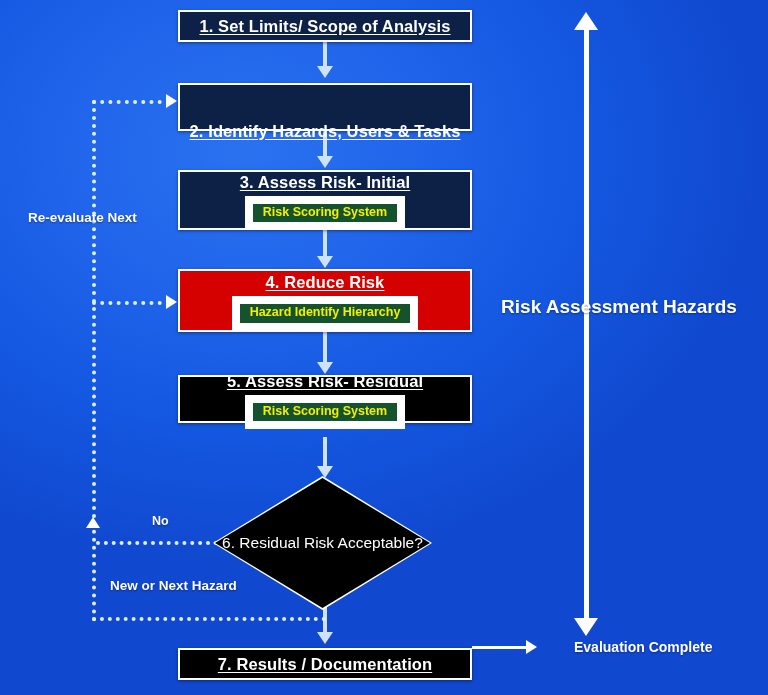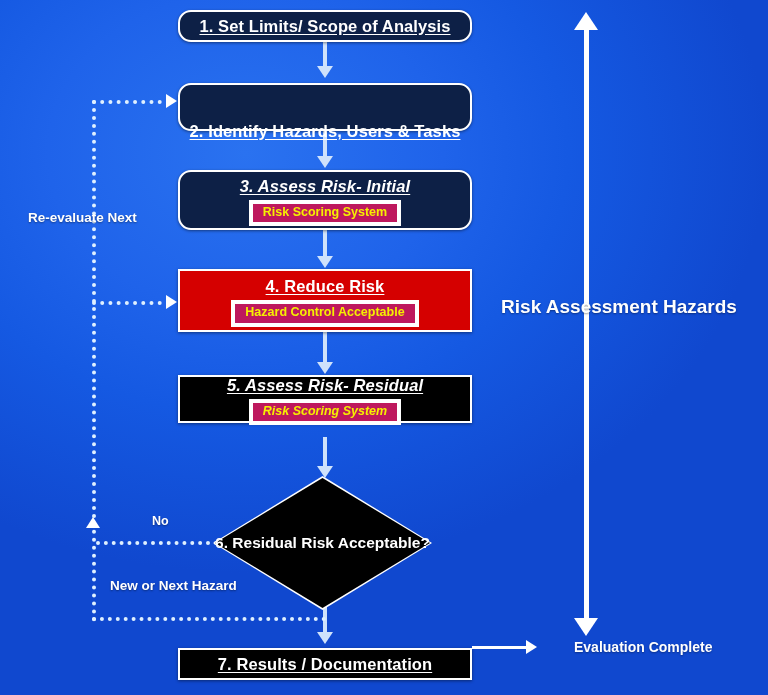--- a/index.html
+++ b/index.html
@@ -26,28 +26,28 @@
     text-align:center;
     box-shadow:0 1px 3px rgba(0,0,0,.45);
   }
   .node .title{
     color:#ffffff;font-weight:bold;
     text-decoration:underline;
     text-underline-offset:2px;
     letter-spacing:.1px;
     line-height:1.15;
   }
-  .fill-navy{background:#0d2046;border-radius:13px;}
+  .fill-navy{background:#0d2046;}
   .fill-black{background:#000000;}
   .fill-red{background:#d50000;}
 
   .subbox{
     margin-top:4px;
-    background:#be185d;
-    border:4px solid #ffffff;
+    background:#14532d;
+    border:8px solid #ffffff;
     color:#f5f000;
     font-weight:bold;
     padding:2px 10px 3px 10px;
     line-height:1.1;
     white-space:nowrap;
   }
   .fill-red .subbox{border-color:#ffffff;}
 
   
   #diamond{
@@ -62,21 +62,21 @@
   }
   #diamond .dborder{
     position:absolute;inset:-2px;
     background:#ffffff;
     clip-path:polygon(50% 0,100% 50%,50% 100%,0 50%);
     z-index:0;
   }
   #diamond .dtext{
     position:absolute;inset:0;z-index:2;
     display:flex;align-items:center;justify-content:center;
-    color:#ffffff;font-weight:bold;font-size:15.5px;line-height:1.28;
+    color:#ffffff;font-weight:normal;font-size:15.5px;line-height:1.28;
     text-align:center;
   }
 
   
   .conn{position:absolute;background:#cfe2fb;}
   .conn-head{
     position:absolute;width:0;height:0;
     border-left:8px solid transparent;
     border-right:8px solid transparent;
     border-top:12px solid #cfe2fb;
@@ -185,30 +185,30 @@
 
   <div class="node fill-navy" style="left:178px;top:10px;width:294px;height:32px;">
     <div class="title" style="font-size:16.5px;">1. Set Limits/ Scope of Analysis</div>
   </div>
 
   <div class="node fill-navy" style="left:178px;top:83px;width:294px;height:48px;">
     <div class="title" style="font-size:16.5px;margin-top:48px;">2. Identify Hazards, Users &amp; Tasks</div>
   </div>
 
   <div class="node fill-navy" style="left:178px;top:170px;width:294px;height:60px;padding-top:3px;">
-    <div class="title" style="font-size:16.5px;font-style:italic;">3. Assess Risk- Initial</div>
+    <div class="title" style="font-size:16.5px;">3. Assess Risk- Initial</div>
     <div class="subbox" style="font-size:12.5px;">Risk Scoring System</div>
   </div>
 
   <div class="node fill-red" style="left:178px;top:269px;width:294px;height:63px;padding-top:3px;">
     <div class="title" style="font-size:16.5px;">4. Reduce Risk</div>
-    <div class="subbox" style="font-size:12.5px;">Hazard Control Acceptable</div>
-  </div>
-
-  <div class="node fill-black" style="left:178px;top:375px;width:294px;height:48px;padding-top:3px;font-style:italic;">
+    <div class="subbox" style="font-size:12.5px;">Hazard Identify Hierarchy</div>
+  </div>
+
+  <div class="node fill-black" style="left:178px;top:375px;width:294px;height:48px;padding-top:3px;">
     <div class="title" style="font-size:16.5px;">5. Assess Risk- Residual</div>
     <div class="subbox" style="font-size:12.5px;">Risk Scoring System</div>
   </div>
 
   <div id="diamond">
     <div class="dborder"></div>
     <div class="dshape"></div>
     <div class="dtext">6. Residual Risk Acceptable?</div>
   </div>
 

